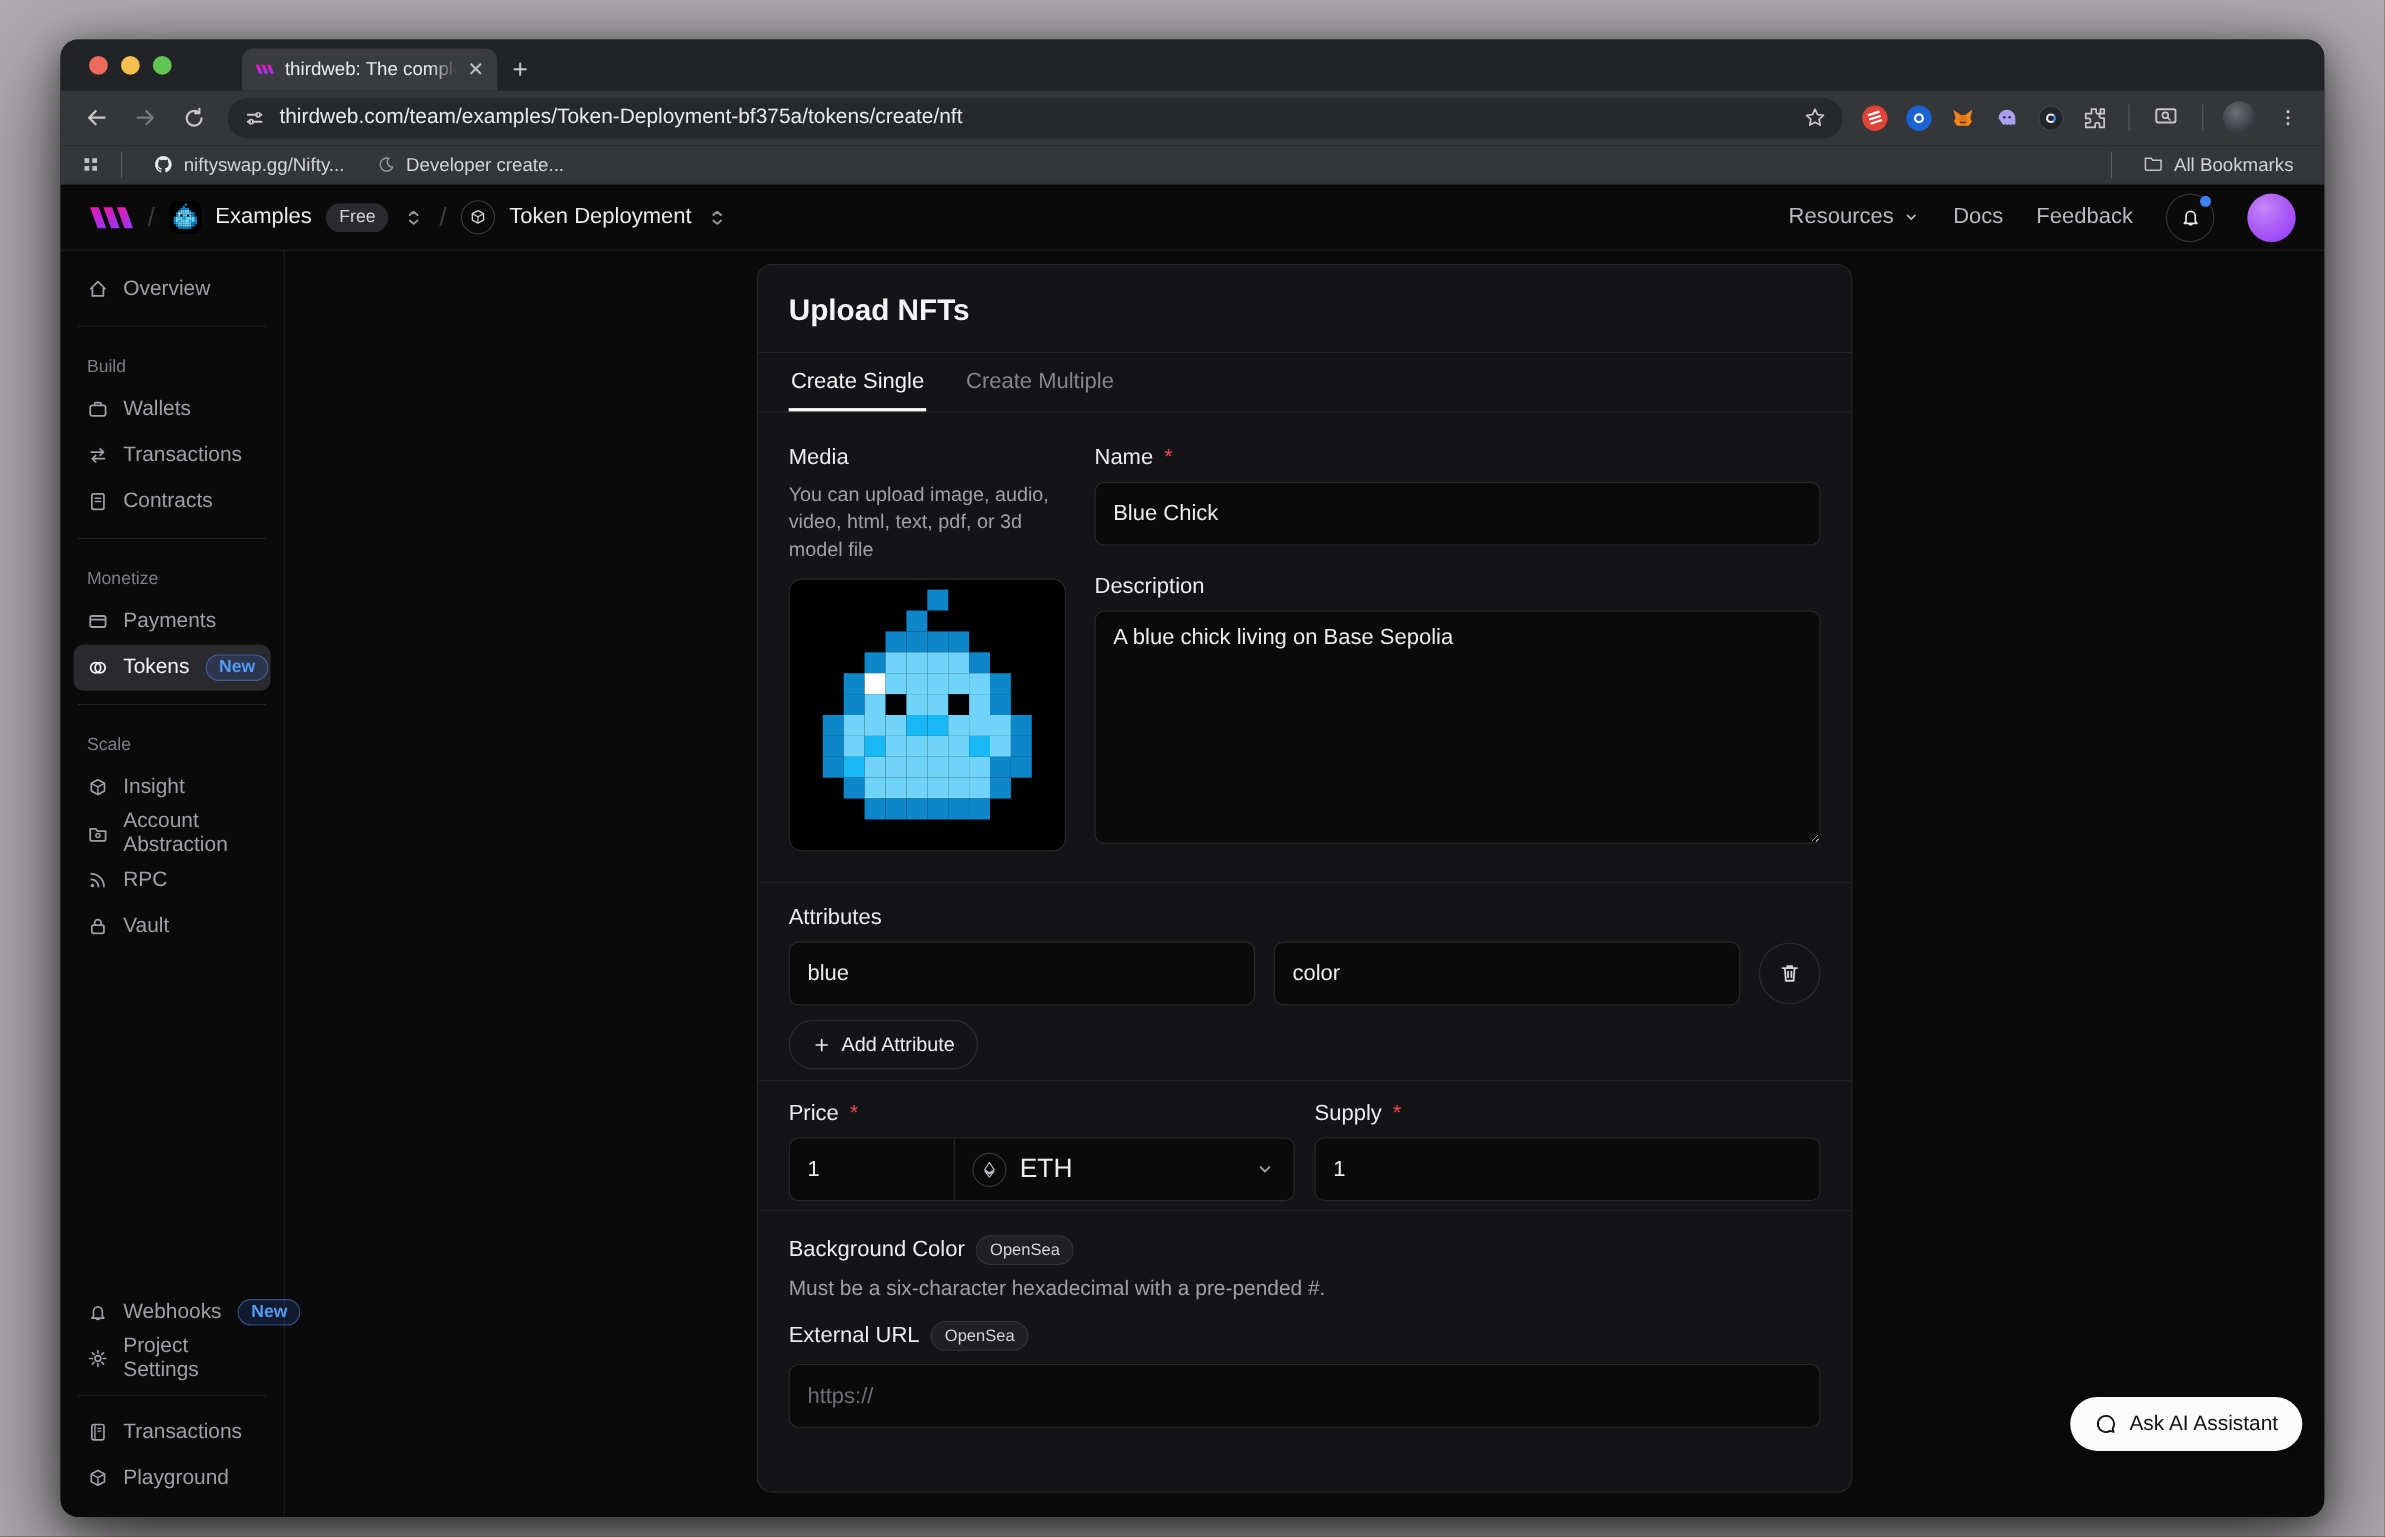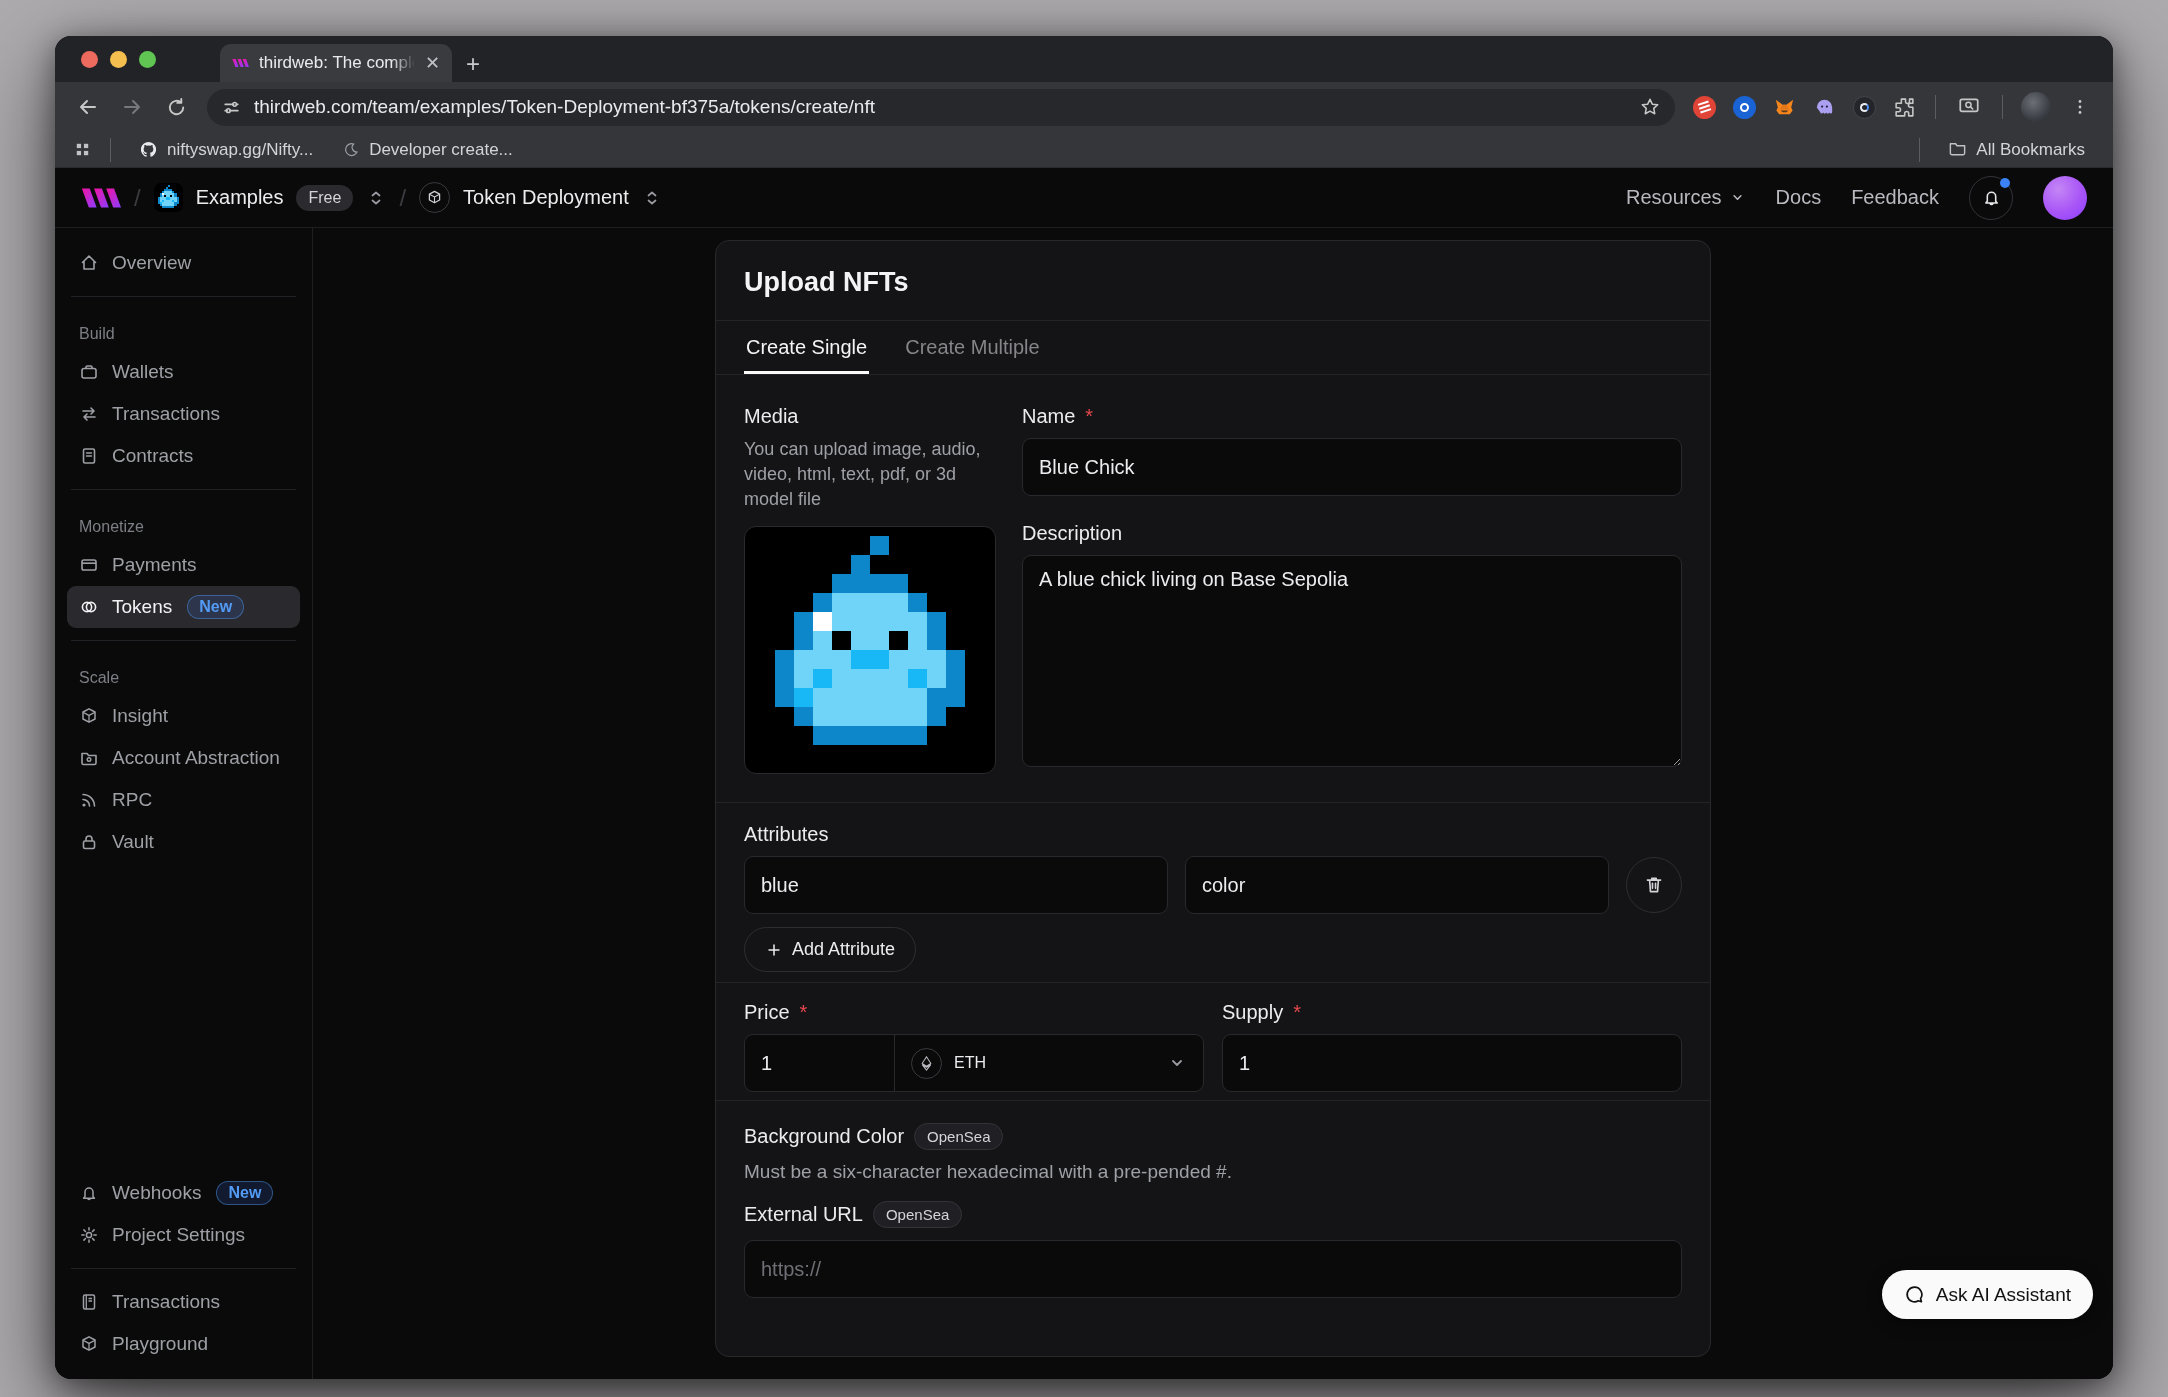--- a/index.html
+++ b/index.html
@@ -52,21 +52,21 @@
   .sort-ic { color:#9a9aa0; display:flex; }
   .mini-avatar { width:29px; height:29px; border-radius:7px; background:#000; overflow:hidden; padding:2px; }
   .cube-circle { width:31px; height:31px; border-radius:50%; border:1px solid #3a3a3f; display:flex; align-items:center; justify-content:center; color:#cfcfd4; }
   .hdr-right { margin-left:auto; display:flex; align-items:center; gap:30px; }
   .hdr-link { color:#b9b9bf; font-size:20px; display:flex; align-items:center; gap:7px; }
   .bell-wrap { width:44px; height:44px; border:1px solid #333338; border-radius:50%; display:flex; align-items:center; justify-content:center; position:relative; color:#e7e7ea; }
   .bell-dot { position:absolute; top:1px; right:2px; width:10px; height:10px; background:#3b82f6; border-radius:50%; }
   .user-avatar { width:44px; height:44px; border-radius:50%; background:radial-gradient(circle at 35% 30%, #c486f5 0%, #a855f7 55%, #8b3dff 100%); }
   .body { flex:1; display:flex; min-height:0; }
   
-  .sidebar { width:258px; border-right:1px solid #1f1f22; padding:14px 12px 14px; display:flex; flex-direction:column; flex:none; }
+  .sidebar { width:204px; border-right:1px solid #1f1f22; padding:14px 12px 14px; display:flex; flex-direction:column; flex:none; }
   .side-item { height:42px; display:flex; align-items:center; gap:13px; padding:0 12px; color:#9ea0a5; font-size:19px; border-radius:9px; }
   .side-item .s-ic { display:flex; color:#9ea0a5; flex:none; }
   .side-item.active { background:#2a2a2e; color:#f2f2f4; }
   .side-item.active .s-ic { color:#f2f2f4; }
   .side-label { font-size:16px; color:#7d7f85; margin:16px 12px 8px; }
   .side-div { height:1px; background:#222226; margin:12px 4px; }
   .new-badge { margin-left:2px; font-size:16px; font-weight:700; color:#539bf5; background:rgba(56,115,232,.16); border:1px solid rgba(83,155,245,.45); padding:2px 11px; border-radius:999px; }
   .side-bottom { margin-top:auto; }
   
   .content { flex:1; position:relative; min-width:0; }
@@ -102,21 +102,21 @@
   .mt10{margin-top:10px;} .mt12{margin-top:12px;} .mt26{margin-top:26px;}
   .attr-sect { padding-top:20px; padding-bottom:10px; }
   .attr-row { display:flex; align-items:center; gap:17px; margin-top:10px; }
   .attr-key{flex:1;} .attr-val{flex:1;}
   .icon-btn { width:56px; height:56px; border-radius:50%; border:1px solid #2e2e32; background:transparent; color:#d4d4d8; display:flex; align-items:center; justify-content:center; flex:none; }
   .add-attr { margin-top:13px; height:45px; border-radius:999px; border:1px solid #2e2e32; background:transparent; color:#ececef; font-size:18px; display:inline-flex; align-items:center; gap:9px; padding:0 20px; font-family:"Liberation Sans", sans-serif; }
   .price-sect { padding-top:18px; padding-bottom:8px; display:flex; gap:18px; }
   .pcol { flex:1; min-width:0; }
   .price-group { margin-top:10px; display:flex; height:58px; border:1px solid #29292d; border-radius:9px; background:#0a0a0b; overflow:hidden; }
   .price-num { width:150px; border-right:1px solid #29292d; display:flex; align-items:center; padding:0 16px; color:#ececef; font-size:20px; }
-  .currency-select { flex:1; display:flex; align-items:center; gap:12px; padding:0 16px; color:#ececef; font-size:16px; font-weight:500; }
+  .currency-select { flex:1; display:flex; align-items:center; gap:12px; padding:0 16px; color:#ececef; font-size:24px; font-weight:500; }
   .eth-circ { width:31px; height:31px; border-radius:50%; border:1px solid #3a3a3f; display:flex; align-items:center; justify-content:center; color:#b9b9bf; flex:none; }
   .chev-end { margin-left:auto; color:#9a9aa0; display:flex; }
   .os-sect { padding-top:22px; }
   .helper { font-size:19px; color:#9ea0a5; margin-top:11px; }
   .ai-pill {
     position:absolute; right:20px; bottom:60px; height:49px; background:#fafafa; color:#111;
     border-radius:999px; display:flex; align-items:center; gap:11px; padding:0 22px; font-size:19px; font-weight:500;
     box-shadow:0 4px 16px rgba(0,0,0,.4);
   }
   svg { display:block; }

